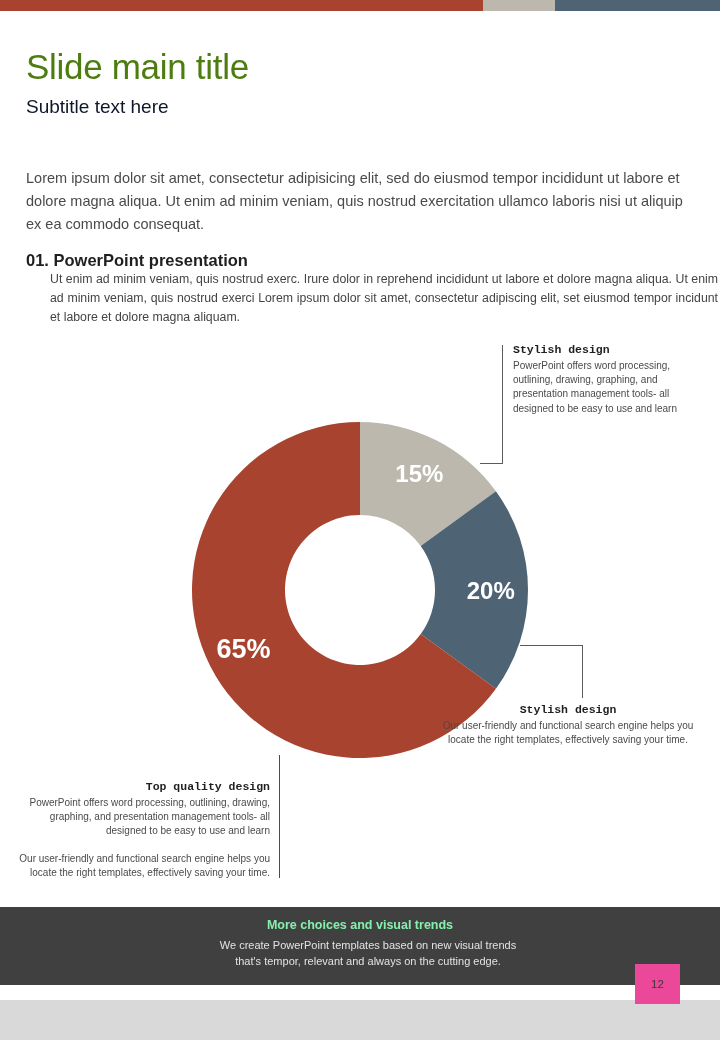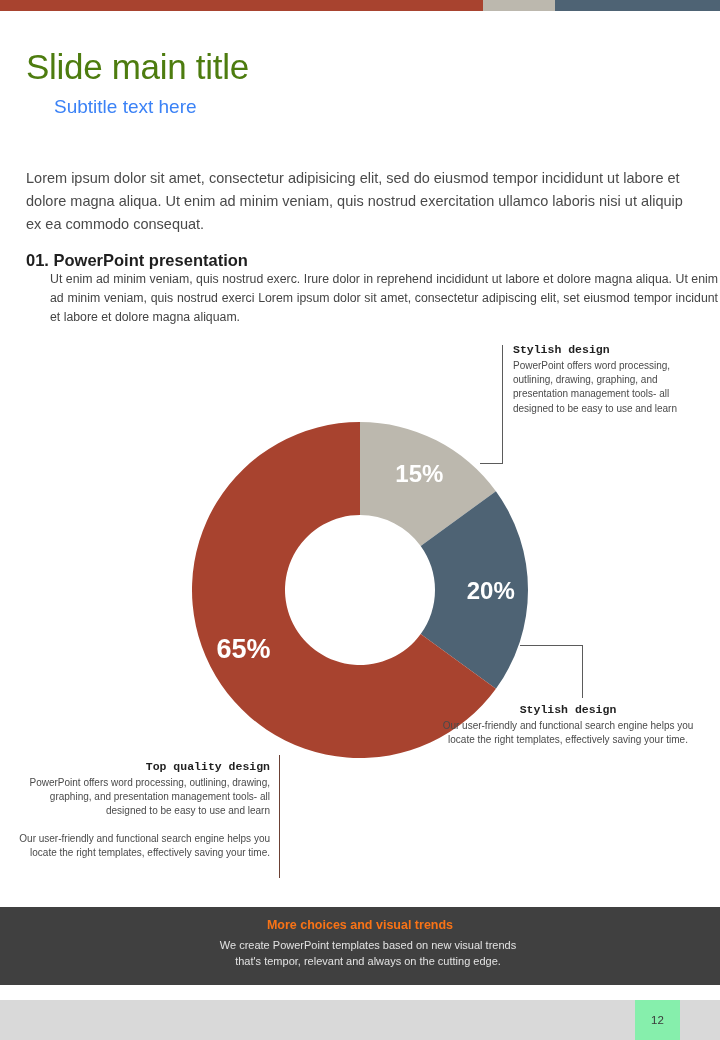--- a/index.html
+++ b/index.html
@@ -36,22 +36,21 @@
     font-weight: 400;
     color: #4d7c0f;
     letter-spacing: -0.3px;
     line-height: 1.1;
   }
   #subtitle {
     position: absolute;
     left: 26px; top: 80px;
     font-size: 19px;
     font-weight: 400;
-    color: #3b82f6;
-    margin-left: 28px;
+    color: #0f172a;
   }
 
   #intro-paragraph {
     position: absolute;
     left: 26px; top: 152px;
     width: 666px;
     font-size: 14.5px;
     line-height: 1.62;
     color: #4a4a4a;
   }
@@ -135,21 +134,21 @@
   }
   #line-bottom-right-h {
     position: absolute;
     left: 520px; top: 645px;
     width: 63px; height: 1px;
     background: #5b5b5b;
   }
 
   #callout-bottom-left {
     position: absolute;
-    left: 18px; top: 760px;
+    left: 18px; top: 780px;
     width: 252px;
     text-align: right;
   }
   #callout-bottom-left .callout-body + .callout-body { margin-top: 13px; }
   #line-bottom-left-v {
     position: absolute;
     left: 279px; top: 755px;
     width: 1px; height: 123px;
     background: #6b4034;
   }
@@ -161,41 +160,41 @@
     width: 720px; height: 78px;
     background: #404040;
     color: #ffffff;
     text-align: center;
   }
   #footer-title {
     margin: 0;
     padding-top: 11px;
     font-size: 12.5px;
     font-weight: bold;
-    color: #f97316;
+    color: #86efac;
   }
   #footer-subtitle {
     margin: 6px 0 0 16px;
     font-size: 11px;
     line-height: 1.45;
     color: #e2e2e2;
   }
 
   
   #bottom-bar {
     position: absolute;
     left: 0; top: 1000px;
     width: 720px; height: 40px;
     background: #d9d9d9;
   }
   #page-number-box {
     position: absolute;
-    left: 635px; top: 1000px;
+    left: 635px; top: 964px;
     width: 45px; height: 40px;
-    background: #86efac;
+    background: #ec4899;
     color: #3a3a3a;
     font-size: 11.5px;
     display: flex;
     align-items: center;
     justify-content: center;
   }
 </style>
 </head>
 <body>
 

